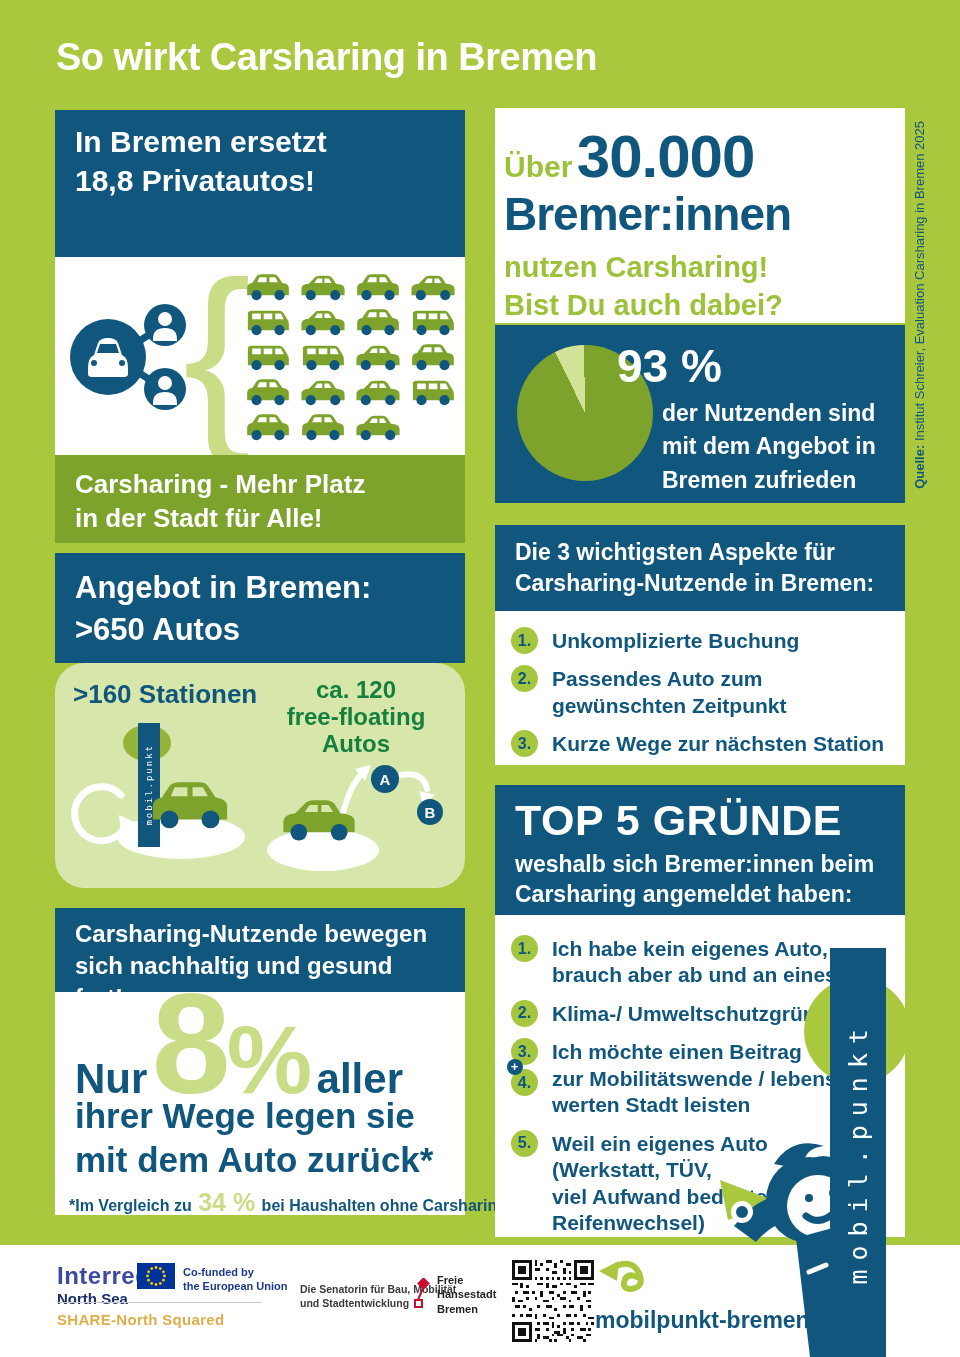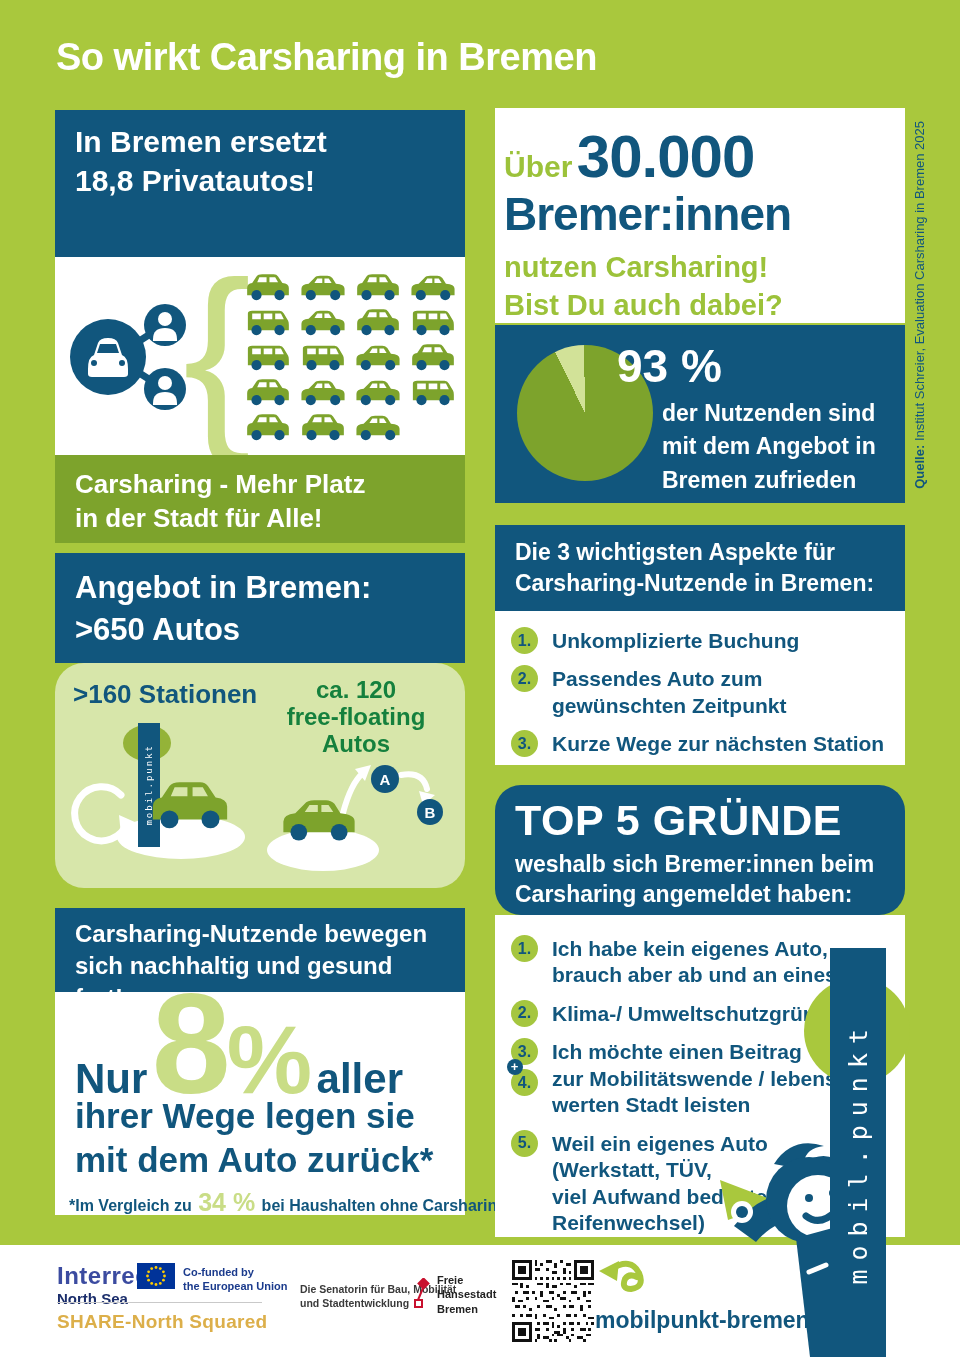--- a/index.html
+++ b/index.html
@@ -69,21 +69,21 @@
   .sat-pct{left:122px;top:14px;font-size:46px;font-weight:bold;color:#fff;}
   .sat-lines{left:167px;top:72px;font-size:23px;font-weight:bold;color:#fff;line-height:1.45;}
   .box-aspects-h{top:525px;height:86px;padding:12px 20px;box-sizing:border-box;
                  font-size:23px;font-weight:bold;line-height:1.35;}
   .box-aspects-b{top:611px;height:154px;padding:16px 16px;box-sizing:border-box;}
   .list-row{display:flex;align-items:flex-start;margin-bottom:11px;}
   .num-circle{flex-shrink:0;width:27px;height:27px;border-radius:50%;background:#a5c63f;
               color:#11567d;font-weight:bold;font-size:16px;display:flex;align-items:center;
               justify-content:center;margin-right:14px;}
   .item-text{font-size:21px;font-weight:bold;color:#11567d;line-height:1.26;padding-top:1px;}
-  .box-top5-h{top:785px;height:130px;padding:12px 20px;box-sizing:border-box;border-radius:26px;}
+  .box-top5-h{top:785px;height:130px;padding:12px 20px;box-sizing:border-box;}
   .top5-title{font-size:43px;font-weight:bold;letter-spacing:0.5px;line-height:1.1;}
   .top5-sub{font-size:23px;font-weight:bold;line-height:1.3;margin-top:6px;}
   .box-top5-b{top:915px;height:322px;padding:20px 16px;box-sizing:border-box;}
   .num-col{flex-shrink:0;width:27px;display:flex;flex-direction:column;align-items:center;margin-right:14px;}
   .plus-badge{width:16px;height:16px;border-radius:50%;background:#11567d;color:#fff;font-size:13px;
               font-weight:bold;line-height:16px;text-align:center;position:relative;left:-10px;
               margin:-6px 0;z-index:2;}
 
   
   .green-circle{left:804px;top:978px;width:106px;height:106px;border-radius:50%;background:#a9c83d;z-index:1;}
@@ -96,21 +96,21 @@
   .source-note{left:912px;top:90px;height:430px;width:30px;display:flex;align-items:center;}
   .source-note .vtext{font-size:13px;color:#11567d;white-space:nowrap;}
 
   
   .footer{left:0;top:1245px;width:960px;height:112px;background:#fff;}
   .interreg-brand{left:57px;top:17px;font-size:24px;font-weight:bold;color:#3b4ba0;letter-spacing:0.5px;}
   .interreg-region{left:57px;top:45px;font-size:15px;font-weight:bold;color:#1a2d6b;}
   .eu-flag{left:137px;top:18px;}
   .cofunded{left:183px;top:20px;font-size:11px;font-weight:bold;color:#1a3a8c;line-height:1.3;}
   .footer-divider{left:57px;top:57px;width:205px;height:1px;background:#c9c9c9;}
-  .share-program{left:57px;top:66px;font-size:19px;color:#dcaf4a;font-weight:bold;letter-spacing:0.3px;}
+  .share-program{left:57px;top:66px;font-size:15px;color:#dcaf4a;font-weight:bold;letter-spacing:0.3px;}
   .senate-text{left:300px;top:37px;font-size:10.5px;font-weight:bold;color:#3a3a3a;line-height:1.35;}
   .senate-sym{left:413px;top:33px;}
   .city-text{left:437px;top:28px;font-size:11px;font-weight:bold;color:#222;line-height:1.3;}
   .qr{left:512px;top:15px;}
   .qr-arrow{left:597px;top:10px;}
   .website{left:595px;top:62px;font-size:23px;font-weight:bold;color:#11567d;}
 </style>
 </head>
 <body>
 

